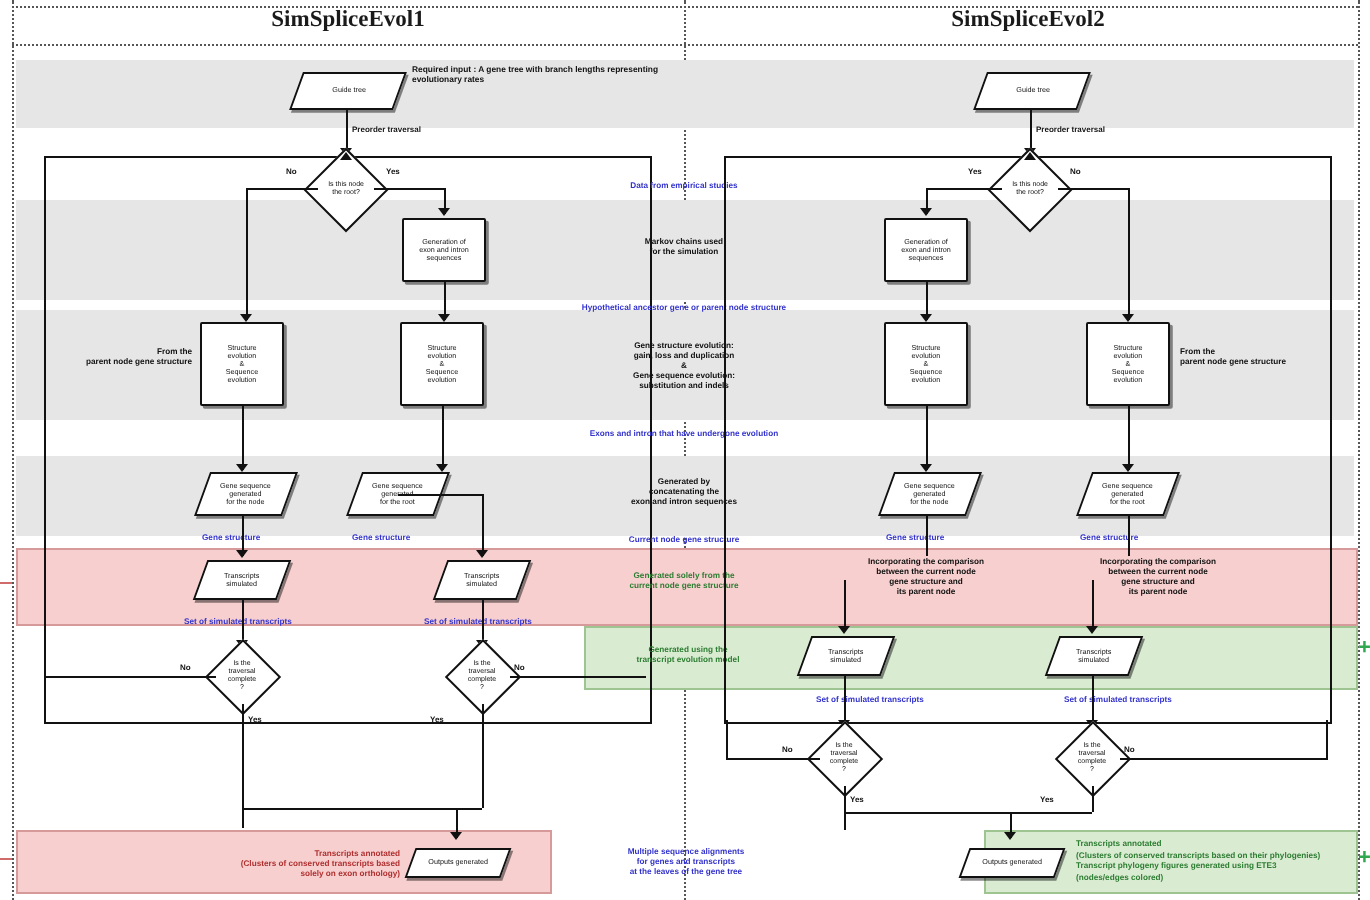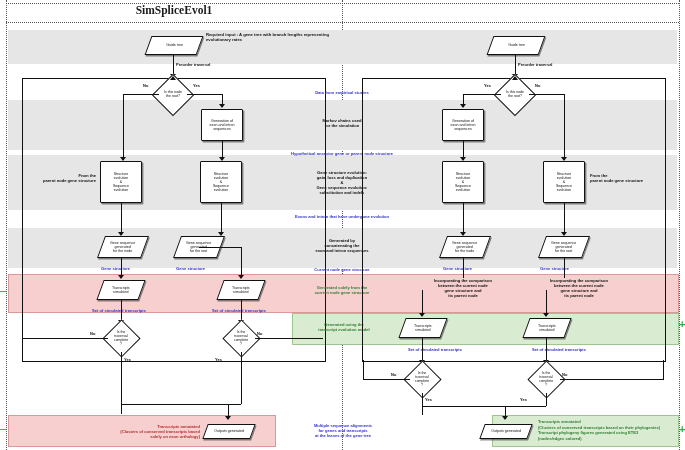--- a/index.html
+++ b/index.html
@@ -58,20 +58,21 @@
 
 <div id="stage">
 
   <div class="dotrule" style="top:3px;"></div>
   <div class="dotrule" style="top:22px;"></div>
   <div class="vdot" style="left:6px;"></div>
   <div class="vdot" style="left:679px;"></div>
   <div class="vdot" style="left:342px;"></div>
 
   <div class="coltitle" style="left:74px;">SimSpliceEvol1</div>
+  <div class="coltitle" style="left:414px;">SimSpliceEvol2</div>
 
   <div class="band band-grey" style="top:30px;height:34px;"></div>
   <div class="band band-grey" style="top:100px;height:50px;"></div>
   <div class="band band-grey" style="top:155px;height:55px;"></div>
   <div class="band band-grey" style="top:228px;height:40px;"></div>
   <div class="band band-red" style="top:274px;height:37px;"></div>
   <div class="band band-green" style="left:292px;top:313px;width:385px;height:30px;"></div>
   <div class="band band-red" style="top:415px;height:30px;width:266px;left:8px;"></div>
   <div class="band band-green" style="left:492px;top:415px;width:185px;height:30px;"></div>
 

